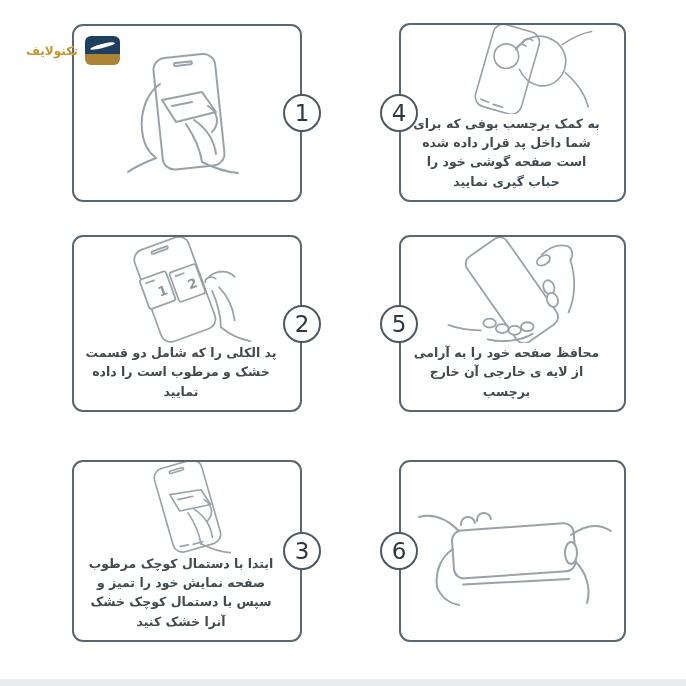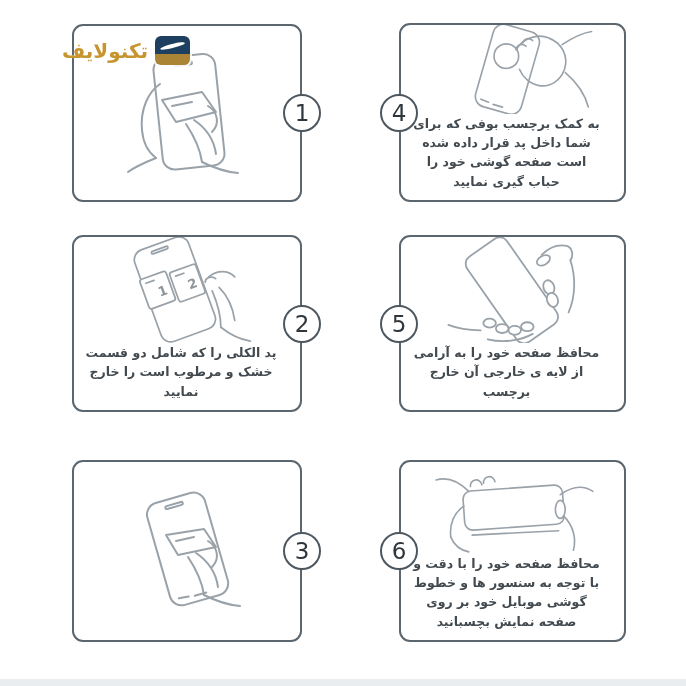--- a/index.html
+++ b/index.html
@@ -44,23 +44,22 @@
     z-index:2;
   }
   .col-left  .num-circle { right:-21px; }
   .col-right .num-circle { left:-21px; }
 
   .logo {
     position:absolute; left:26px; top:36px; z-index:5;
     display:flex; align-items:center; gap:7px;
   }
   .logo-text {
-    color:var(--brand-gold); font-size:20px; font-weight:bold; direction:rtl;
+    color:var(--brand-gold); font-size:12px; font-weight:bold; direction:rtl;
     text-shadow:0 0 1px rgba(255,255,255,.9);
-    margin-left:36px;
   }
   .logo-icon {
     width:35px; height:29px; border-radius:6px; overflow:hidden;
     display:flex; flex-direction:column; position:relative;
     box-shadow:0 0 0 2px rgba(255,255,255,.85);
   }
   .logo-icon .top  { flex:0 0 62%; background:var(--brand-navy); position:relative; }
   .logo-icon .bot  { flex:1; background:#ab8435; }
   .logo-icon .top::after {
     content:""; position:absolute; left:15%; top:45%;
@@ -142,21 +141,21 @@
           <line class="sk" x1="70" y1="42" x2="80" y2="42"></line>
           <line class="sk" x1="105" y1="46" x2="115" y2="46"></line>
         </g>
         <path class="sk" d="M138 46 C148 38 160 38 168 46"></path>
         <path class="sk" d="M134 52 a7 6 0 0 1 12 -4"></path>
         <path class="sk" d="M150 58 C160 68 166 82 168 96"></path>
         <path class="sk" d="M142 62 C148 76 152 90 152 104"></path>
         <path class="sk" d="M152 104 C162 112 174 118 186 120"></path>
       </svg>
     </div>
-    <div class="caption">پد الکلی را که شامل دو قسمت خشک و مرطوب است را خارج نمایید</div>
+    <div class="caption">پد الکلی را که شامل دو قسمت خشک و مرطوب است را داده نمایید</div>
   </div>
 
   <div class="step-box b5 col-right">
     <div class="num-circle">5</div>
     <div class="ill">
       <svg viewBox="0 0 223 118">
         <g transform="rotate(-35 110 60)">
           <rect class="skf" x="84" y="2" width="54" height="116" rx="10"></rect>
         </g>
         <path class="sk" d="M144 20 C152 12 162 8 172 10 C178 12 180 20 176 26"></path>
@@ -186,37 +185,37 @@
           <line class="sk" x1="108" y1="102" x2="120" y2="102"></line>
         </g>
         <path class="skf" d="M92 40 L130 34 L142 52 L104 60 Z"></path>
         <path class="sk" d="M102 46 L120 42"></path>
         <path class="sk" d="M134 46 C144 52 146 64 138 72"></path>
         <path class="sk" d="M122 58 C134 66 142 78 144 92"></path>
         <path class="sk" d="M114 62 C122 74 128 86 130 100"></path>
         <path class="sk" d="M130 100 C142 106 154 110 166 111"></path>
       </svg>
     </div>
+    <div class="caption">ابتدا با دستمال کوچک مرطوب صفحه نمایش خود را تمیز و سپس با دستمال کوچک خشک آنرا خشک کنید</div>
   </div>
 
   <div class="step-box b6 col-right">
     <div class="num-circle">6</div>
     <div class="ill">
       <svg viewBox="0 0 223 112">
         <g transform="rotate(-4 111 58)">
           <rect class="sk" x="52" y="32" width="122" height="48" rx="10"></rect>
           <line class="sk" x1="60" y1="86" x2="166" y2="88"></line>
         </g>
         <path class="sk" d="M58 36 C46 24 32 18 18 22"></path>
         <path class="sk" d="M52 54 C40 62 34 76 36 92"></path>
         <path class="sk" d="M60 30 a7 7 0 0 1 14 -2"></path>
         <path class="sk" d="M76 26 a7 7 0 0 1 14 -2"></path>
         <path class="sk" d="M170 40 C184 30 198 28 210 36"></path>
         <path class="sk" d="M174 66 C186 78 190 94 186 108"></path>
         <ellipse class="skf" cx="170" cy="58" rx="6" ry="11"></ellipse>
         <path class="sk" d="M36 92 C40 102 48 108 58 110"></path>
       </svg>
     </div>
-    <div class="caption">محافظ صفحه خود را با دقت و با توجه به سنسور ها و خطوط گوشی موبایل خود بر روی صفحه نمایش بچسبانید</div>
   </div>
 
   <div class="bottom-strip"></div>
 </div>
 
 </body></html>

